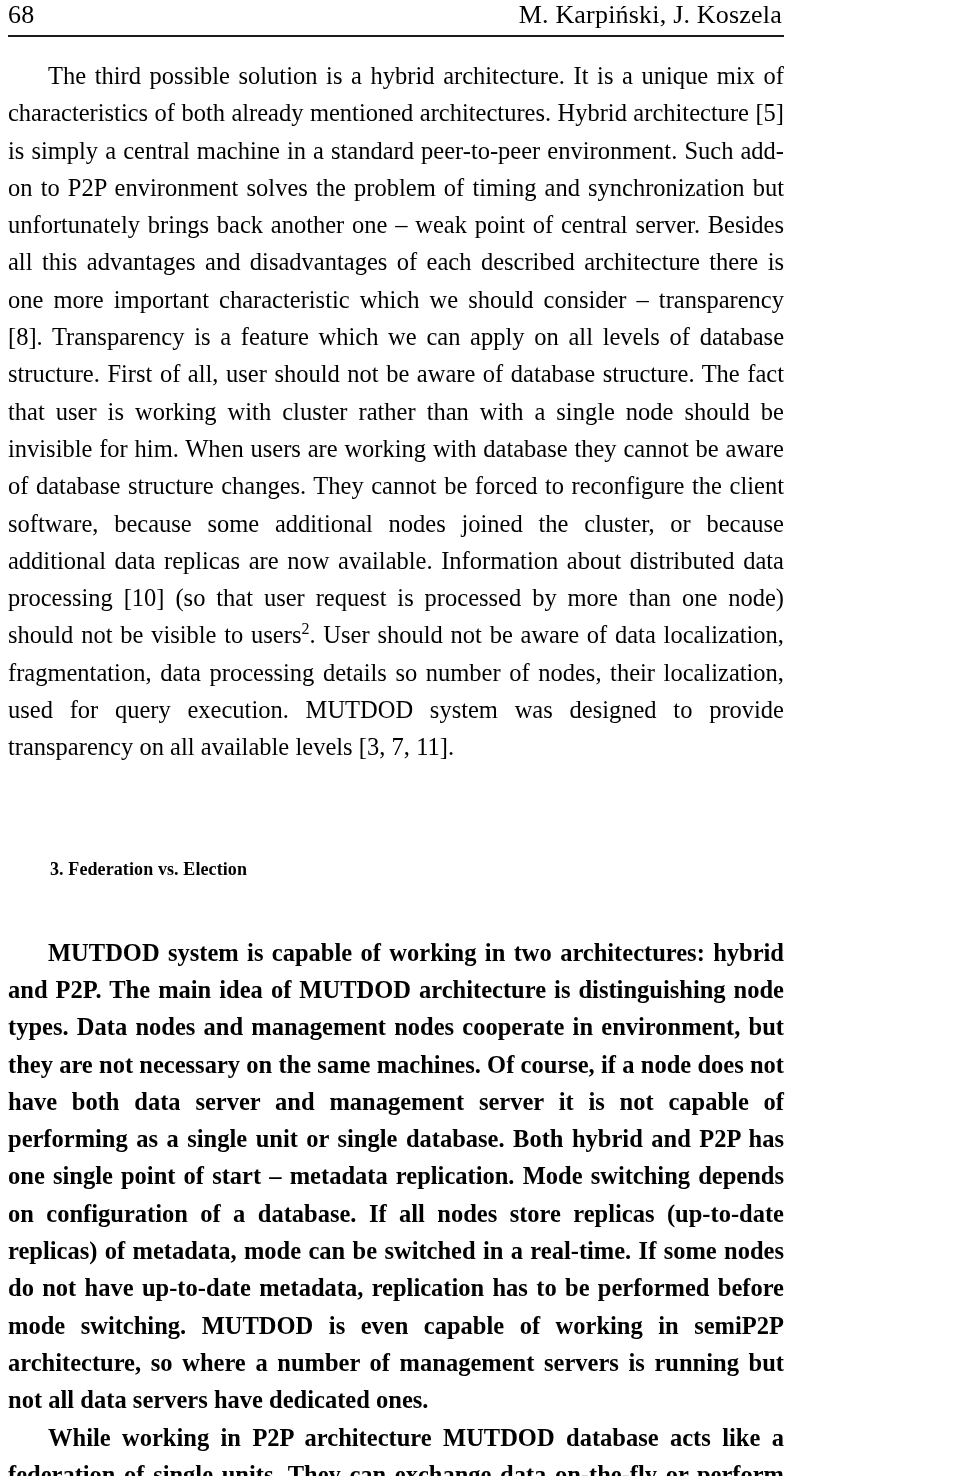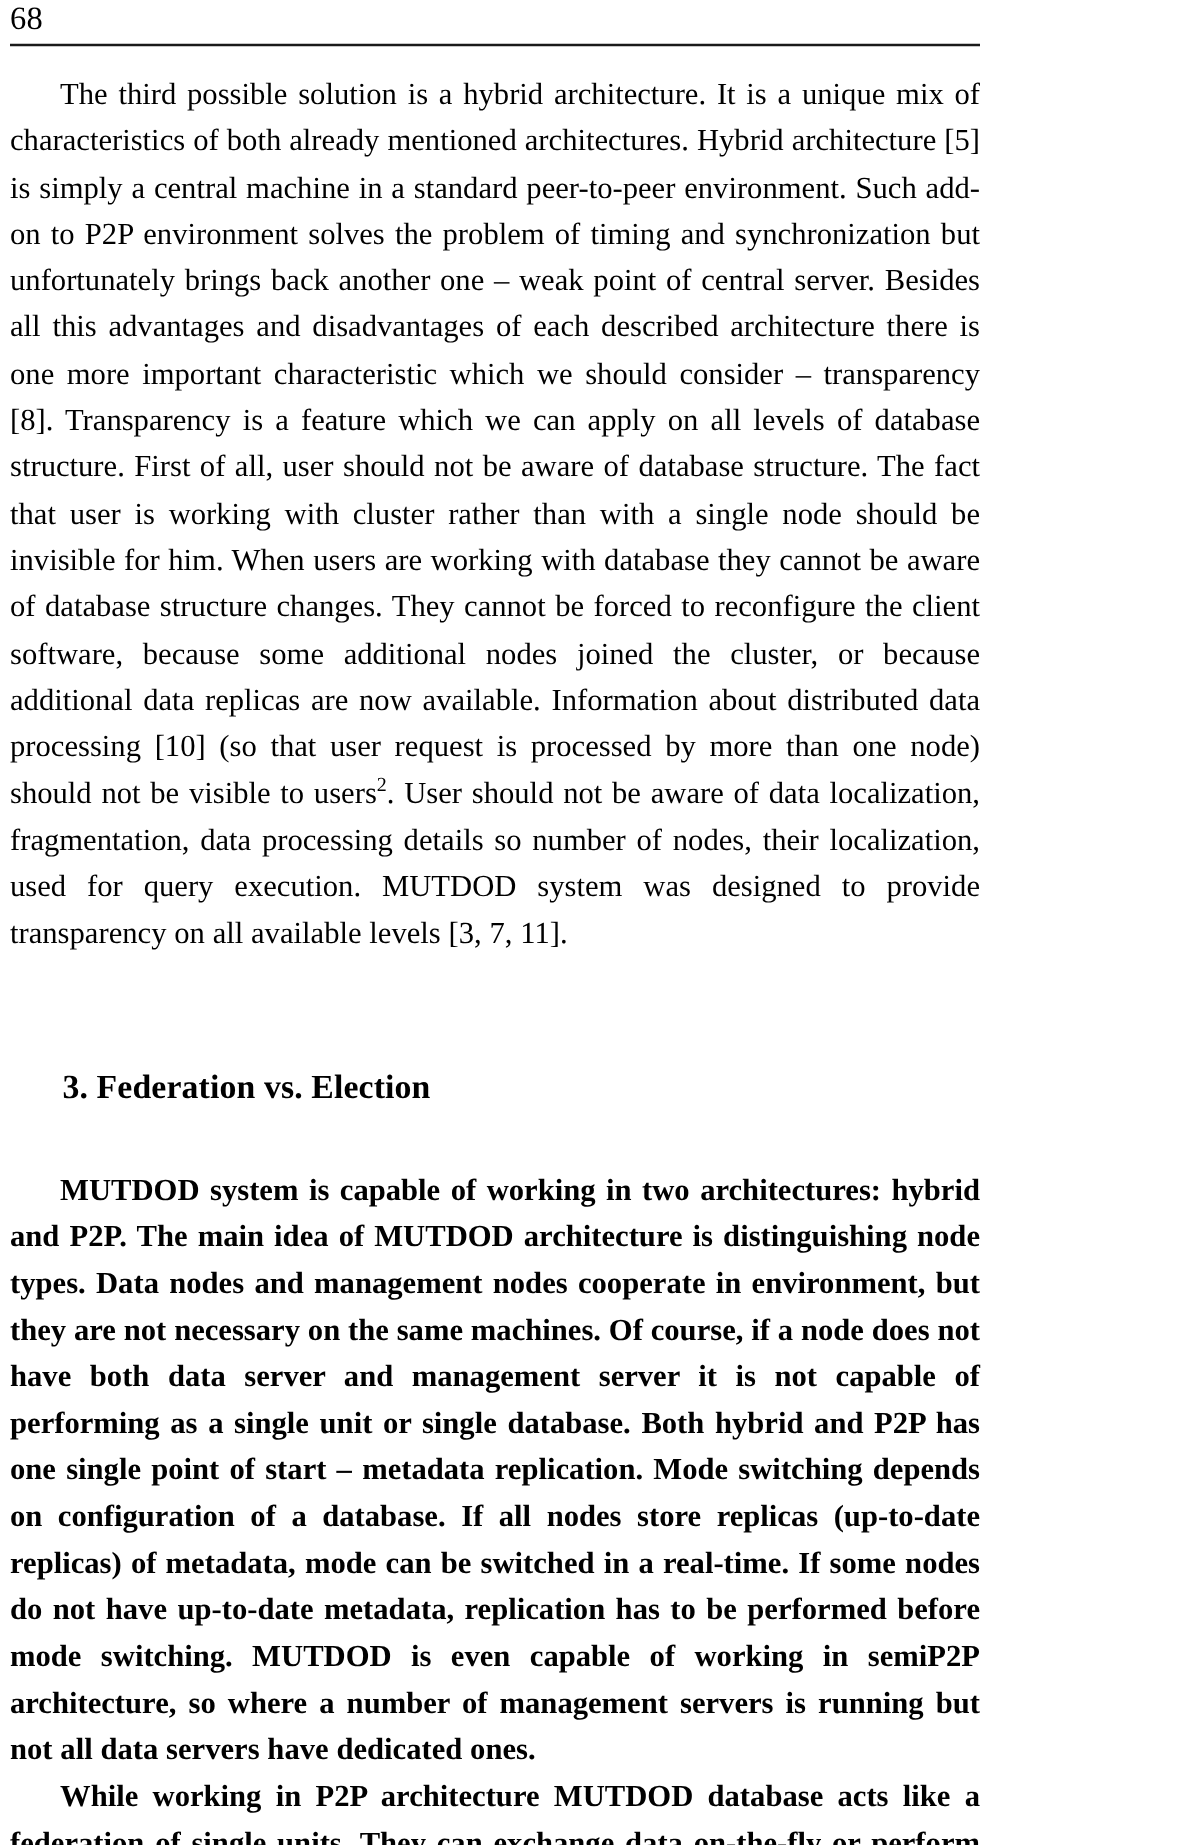--- a/index.html
+++ b/index.html
@@ -71,21 +71,21 @@
   sup.fnmark {
     font-size: 16px;
     vertical-align: super;
     line-height: 0;
   }
 
   
   h2.section-heading {
     margin: 0;
     padding: 0;
-    font-size: 27px;
+    font-size: 18px;
     line-height: 34px;
     font-weight: bold;
     text-indent: 0;
     margin-left: 42px;
     letter-spacing: 0.1px;
   }
   .gap-before-heading { height: 86px; }
   .gap-after-heading  { height: 48px; }
 
   
@@ -114,20 +114,21 @@
     line-height: 0;
   }
 </style>
 </head>
 <body>
 
 <div class="page">
 
   <div class="running-head">
     <span class="folio">68</span>
+    <span class="head-authors">M. Karpiński, J. Koszela</span>
   </div>
   <div class="head-rule"></div>
 
   <div class="body-area">
 
     <p class="bodytext"><span>The third possible solution is a hybrid architecture. It is a unique mix of characteristics of both already mentioned architectures. Hybrid architecture [5] is simply a central machine in a standard peer-to-peer environment. Such add-on to P2P environment solves the problem of timing and synchronization but unfortunately brings back another one – weak point of central server. Besides all this advantages and disadvantages of each described architecture there is one more important characteristic which we should consider – transparency [8]. Transparency is a feature which we can apply on all levels of database structure. First of all, user should not be aware of database structure. The fact that user is working with cluster rather than with a single node should be invisible for him. When users are working with database they cannot be aware of database structure changes. They cannot be forced to reconfigure the client software, because some additional nodes joined the cluster, or because additional data replicas are now available. Information about distributed data processing [10] (so that user request is processed by more than one node) should not be visible to users</span><sup class="fnmark">2</sup><span>. User should not be aware of data localization, fragmentation, data processing details so number of nodes, their localization, used for query execution. MUTDOD system was designed to provide transparency on all available levels [3, 7, 11].</span></p>
 
     <div class="gap-before-heading"></div>
 
     <h2 class="section-heading">3. Federation vs. Election</h2>

